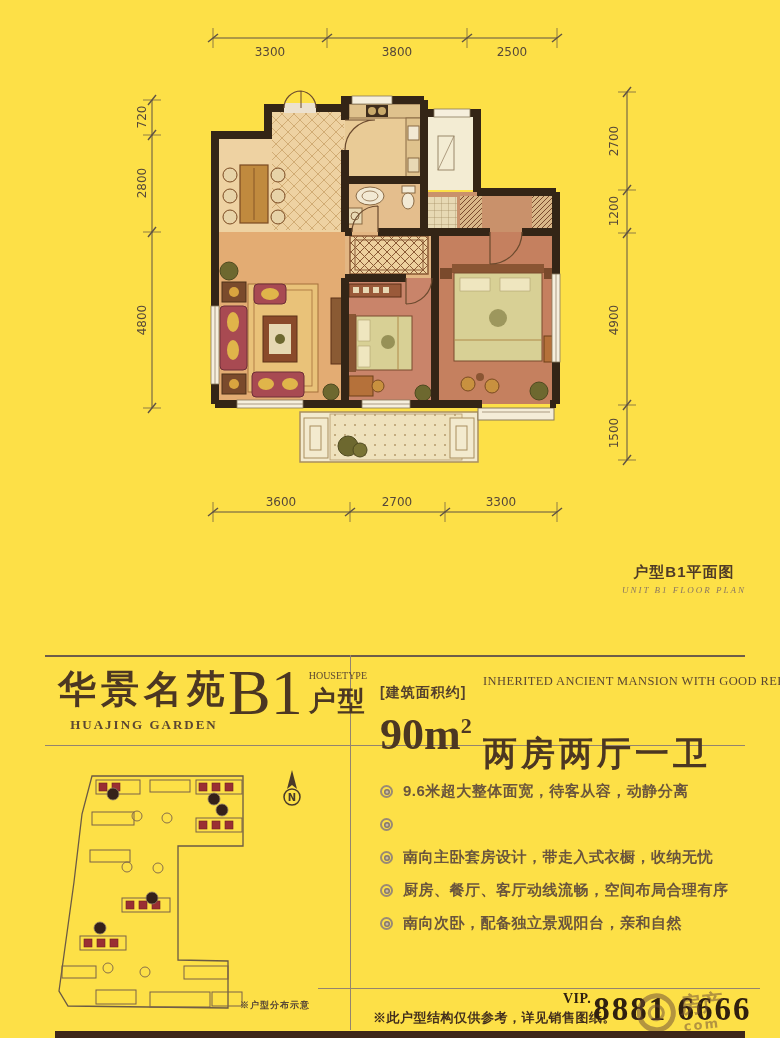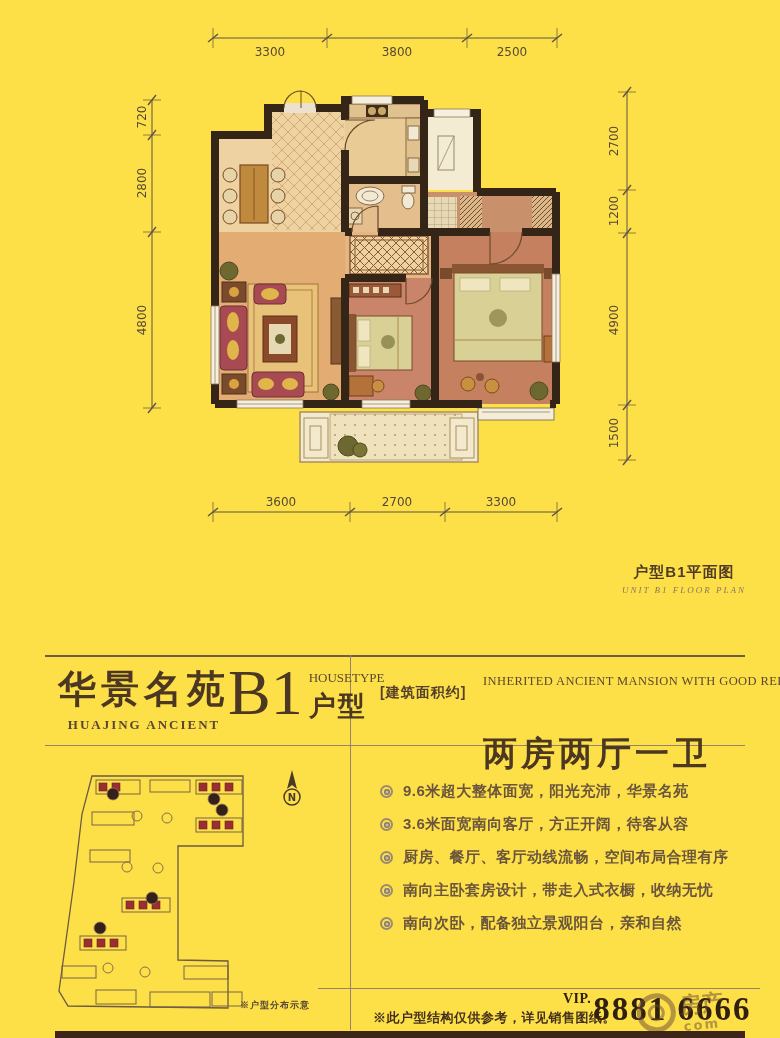--- a/index.html
+++ b/index.html
@@ -20,21 +20,21 @@
 
   
   .brand{left:46px;top:664px;width:196px;text-align:center;}
   .brand .cn{font-size:38px;font-weight:bold;letter-spacing:5px;color:#4c3722;white-space:nowrap;}
   .brand .en{font-size:13px;font-weight:bold;letter-spacing:2px;color:#5b4731;
              font-family:"Liberation Serif",serif;margin-top:2px;}
   .unit{left:228px;top:658px;display:flex;align-items:flex-start;}
   .unit .code{font-family:"Liberation Serif",serif;font-size:64px;line-height:70px;
               font-weight:normal;color:#4c3722;}
   .unit .side{margin-left:6px;margin-top:12px;}
-  .unit .side .en{font-size:13px;font-family:"Liberation Serif",serif;color:#5b4731;}
+  .unit .side .en{font-size:10px;font-family:"Liberation Serif",serif;color:#5b4731;}
   .unit .side .cn{font-size:27px;font-weight:bold;color:#4c3722;margin-top:2px;letter-spacing:2px;}
   .area{left:380px;top:684px;}
   .area .lbl{font-size:14px;font-weight:bold;color:#54402c;letter-spacing:1px;}
   .area .val{font-family:"Liberation Serif",serif;font-size:44px;line-height:44px;
              font-weight:bold;color:#4c3722;margin-top:2px;}
   .area .val sup{font-size:22px;}
   .slogan{left:483px;top:674px;font-family:"Liberation Serif",serif;font-size:12.5px;
           color:#5b4731;letter-spacing:0.4px;white-space:nowrap;}
   .rooms{left:483px;top:731px;font-size:34px;font-weight:bold;color:#4c3722;letter-spacing:4px;white-space:nowrap;}
 
@@ -332,31 +332,32 @@
     <div class="en">UNIT B1 FLOOR PLAN</div>
   </div>
 
   <div class="rule" style="left:45px;top:655px;width:700px;height:2px;"></div>
   <div class="rule thin" style="left:45px;top:745px;width:700px;height:1px;"></div>
   <div class="rule thin" style="left:350px;top:655px;width:1px;height:375px;"></div>
   <div class="rule thin" style="left:318px;top:988px;width:442px;height:1px;"></div>
 
   <div class="abs brand">
     <div class="cn">华景名苑</div>
-    <div class="en">HUAJING ANCIENT</div>
+    <div class="en">HUAJING GARDEN</div>
   </div>
   <div class="abs unit">
     <div class="code">B1</div>
     <div class="side">
       <div class="en">HOUSETYPE</div>
       <div class="cn">户型</div>
     </div>
   </div>
   <div class="abs area">
     <div class="lbl">[建筑面积约]</div>
+    <div class="val"><span>90m</span><sup>2</sup></div>
   </div>
   <div class="abs slogan">INHERITED ANCIENT MANSION WITH GOOD REPUTATION</div>
   <div class="abs rooms">两房两厅一卫</div>
 
   <svg class="abs" style="left:55px;top:762px" width="290" height="258" viewBox="55 762 290 258">
     <path d="M92,776 L243,776 L243,846 L178,846 L178,960 L228,961 L228,1008 L68,1006 L59,991 L74,882 L82,814 Z" fill="none" stroke="#6b5a44" stroke-width="1.3"></path>
     <g fill="none" stroke="#7a6248" stroke-width="1">
       <rect x="96" y="780" width="44" height="14"></rect>
       <rect x="150" y="780" width="40" height="12"></rect>
       <rect x="196" y="780" width="46" height="14"></rect>
@@ -406,36 +407,35 @@
       <path d="M292,770 L297,789 L292,785 L287,789 Z" fill="#4a3a28"></path>
       <circle cx="292" cy="797" r="8" fill="none" stroke="#4a3a28" stroke-width="1.5"></circle>
       <text x="292" y="801" text-anchor="middle" font-size="10" font-weight="bold" fill="#4a3a28">N</text>
     </g>
   </svg>
   <div class="abs site-caption">※户型分布示意</div>
 
   <ul class="abs features">
     <li>
         <span class="bullet-ic"></span>
-        <span class="txt">9.6米超大整体面宽，阳光充沛，华景名苑</span>
+        <span class="txt">9.6米超大整体面宽，待客从容，动静分离</span>
       </li>
     <li>
         <span class="bullet-ic"></span>
-        <span class="txt">3.6米面宽南向客厅，方正开阔，待客从容</span>
+      </li>
+    <li>
+        <span class="bullet-ic"></span>
+        <span class="txt">南向主卧套房设计，带走入式衣橱，收纳无忧</span>
       </li>
     <li>
         <span class="bullet-ic"></span>
         <span class="txt">厨房、餐厅、客厅动线流畅，空间布局合理有序</span>
       </li>
     <li>
         <span class="bullet-ic"></span>
-        <span class="txt">南向主卧套房设计，带走入式衣橱，收纳无忧</span>
-      </li>
-    <li>
-        <span class="bullet-ic"></span>
         <span class="txt">南向次卧，配备独立景观阳台，亲和自然</span>
       </li>
   </ul>
 
   <div class="abs foot-note">※此户型结构仅供参考，详见销售图纸。</div>
   <div class="abs vip">
     <span class="lbl">VIP.</span>
     <span class="num">8881 6666</span>
   </div>
 

